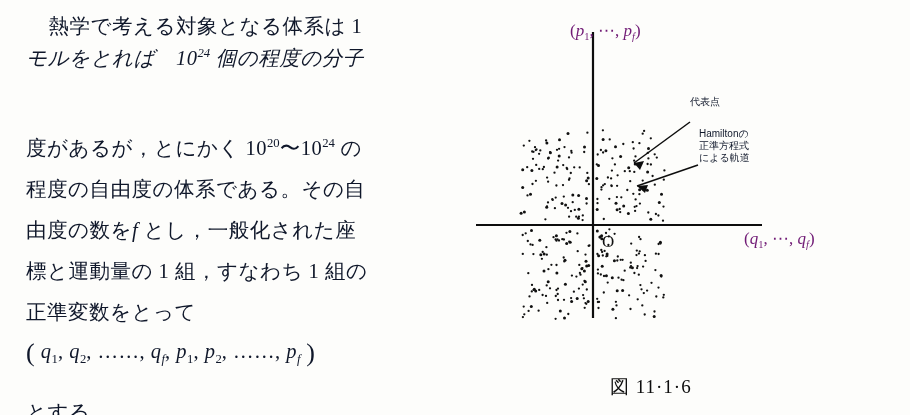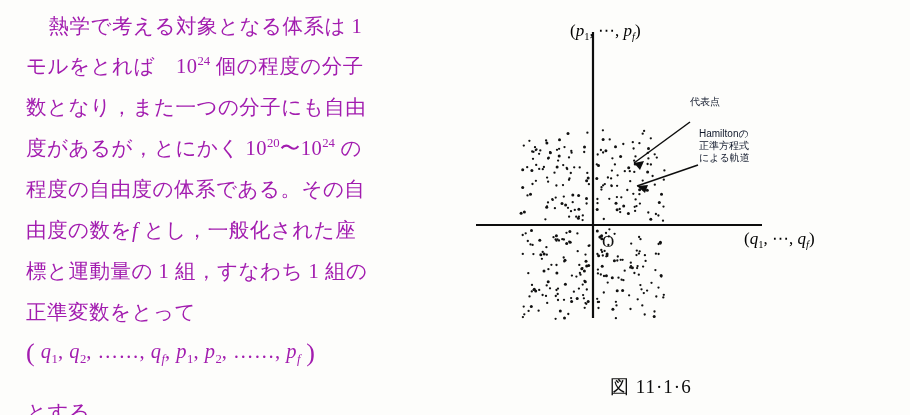--- a/index.html
+++ b/index.html
@@ -24,21 +24,21 @@
     top: 8px;
     width: 430px;
     height: 400px;
   }
   .line {
     position: absolute;
     left: 0;
     white-space: nowrap;
     font-size: 20.5px;
     letter-spacing: 0.5px;
-    color: #a21caf;
+    color: #0f172a;
   }
   .line .ital {
     font-style: italic;
     font-family: "Liberation Serif", serif;
   }
   .line sup {
     font-size: 0.62em;
     vertical-align: super;
     letter-spacing: 0;
   }
@@ -62,21 +62,21 @@
   }
   #axes-svg {
     position: absolute;
     left: 0;
     top: 0;
   }
   .fig-label {
     position: absolute;
     font-size: 17px;
     white-space: nowrap;
-    color: #000000;
+    color: #701a75;
   }
   .fig-label .ital { font-style: italic; }
   .fig-label sub { font-size: 0.62em; vertical-align: sub; }
   .jp-label {
     font-family: "Liberation Sans", sans-serif;
     font-size: 10px;
     line-height: 1.18;
     color: #0f172a;
     white-space: nowrap;
   }
@@ -96,22 +96,21 @@
     font-size: 17px;
   }
 </style>
 </head>
 <body>
 
 <div id="page">
 
   <div id="text-column">
     <div class="line" style="top:4px;">&nbsp;&nbsp;&nbsp;&nbsp;熱学で考える対象となる体系は 1</div>
-    <div class="line" style="top:44px;">モルをとれば　10<sup>24</sup> 個の程度の分子</div>
-    <div class="line" style="top:85px;">数となり，また一つの分子にも自由</div>
+    <div class="line" style="top:36px;font-style:italic;">モルをとれば　10<sup>24</sup> 個の程度の分子</div>
     <div class="line" style="top:126px;">度があるが，とにかく 10<sup>20</sup>〜10<sup>24</sup> の</div>
     <div class="line" style="top:208px;">由度の数を<span class="ital">f</span> とし，一般化された座</div>
     <div class="line" style="top:167px;">程度の自由度の体系である。その自</div>
     <div class="line" style="top:249px;">標と運動量の 1 組，すなわち 1 組の</div>
     <div class="line" style="top:290px;">正準変数をとって</div>
     <div class="line" style="top:330px;"><span class="big-paren">(</span>&nbsp;<span class="ital">q</span><sub>1</sub>, <span class="ital">q</span><sub>2</sub>, ……, <span class="ital">q<sub>f</sub></span>, <span class="ital">p</span><sub>1</sub>, <span class="ital">p</span><sub>2</sub>, ……, <span class="ital">p<sub>f</sub></span> <span class="big-paren">)</span></div>
     <div class="line" style="top:372px;margin-top:18px;">とする。</div>
   </div>
 
   <div id="figure">

